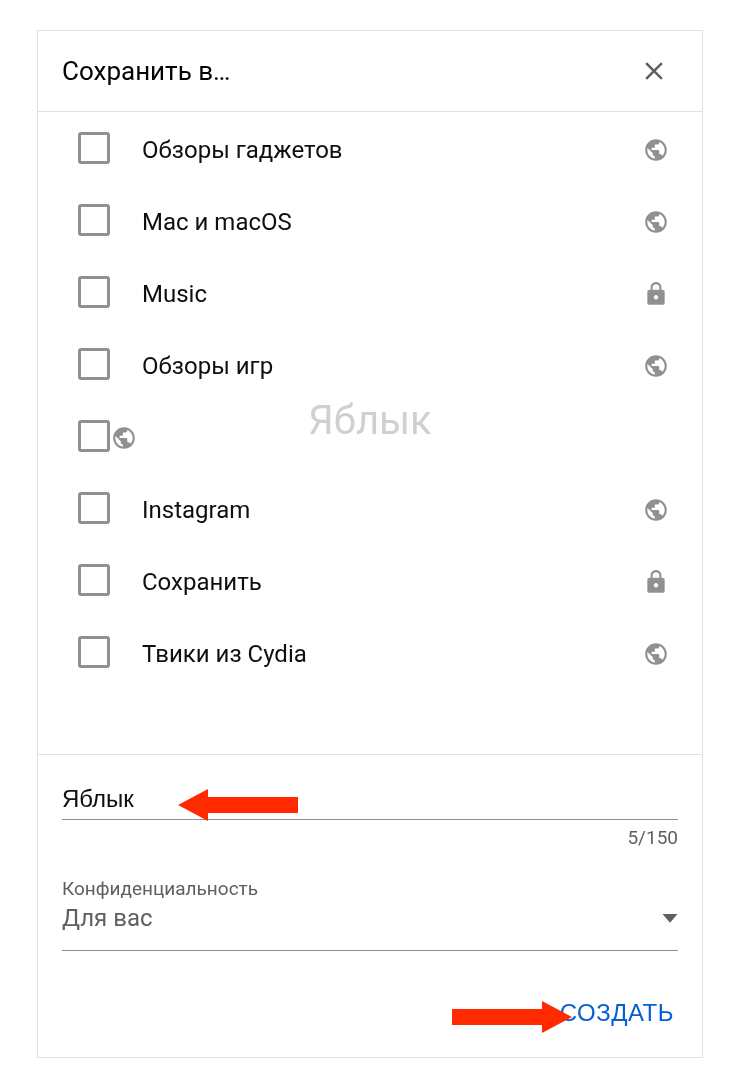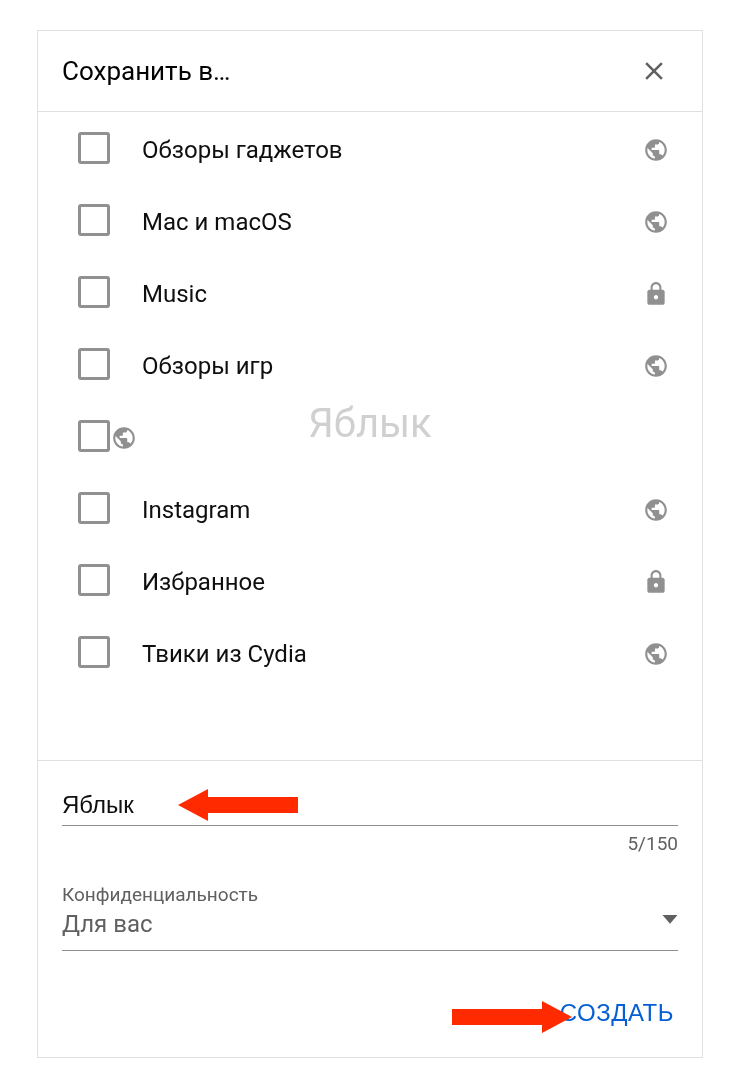--- a/index.html
+++ b/index.html
@@ -126,23 +126,24 @@
       background: transparent;
     }
     .char-counter {
       text-align: right;
       font-size: 19px;
       color: #606060;
       margin-top: 6px;
     }
     .select-wrap {
       display: flex;
+      align-items: center;
       justify-content: space-between;
       border-bottom: 1.5px solid #909090;
-      padding-bottom: 12px;
+      padding-bottom: 18px;
       cursor: pointer;
     }
     .select-value {
       font-size: 24px;
       color: #606060;
     }
     .dropdown-arrow {
       color: #606060;
     }
     .dropdown-arrow svg { width: 16px; height: 10px; }
@@ -233,21 +234,21 @@
           <div class="checkbox"></div>
           <div class="playlist-label">Instagram</div>
           <div class="privacy-icon-wrap">
             <svg viewBox="0 0 24 24">
               <path fill="currentColor" d="M12 2C6.48 2 2 6.48 2 12s4.48 10 10 10 10-4.48 10-10S17.52 2 12 2zm-1 17.93c-3.95-.49-7-3.85-7-7.93 0-.62.08-1.21.21-1.79L9 15v1c0 1.1.9 2 2 2v1.93zm6.9-2.54c-.26-.81-1-1.39-1.9-1.39h-1v-3c0-.55-.45-1-1-1H8v-2h2c.55 0 1-.45 1-1V7h2c1.1 0 2-.9 2-2v-.41c2.93 1.19 5 4.06 5 7.41 0 2.08-.8 3.97-2.1 5.39z"></path>
             </svg>
           </div>
         </div>
         <div class="playlist-item">
           <div class="checkbox"></div>
-          <div class="playlist-label">Избранное</div>
+          <div class="playlist-label">Сохранить</div>
           <div class="privacy-icon-wrap">
             <svg viewBox="0 0 24 24">
               <path fill="currentColor" d="M18 8h-1V6c0-2.76-2.24-5-5-5S7 3.24 7 6v2H6c-1.1 0-2 .9-2 2v10c0 1.1.9 2 2 2h12c1.1 0 2-.9 2-2V10c0-1.1-.9-2-2-2zm-6 9c-1.1 0-2-.9-2-2s.9-2 2-2 2 .9 2 2-.9 2-2 2zm3.1-9H8.9V6c0-1.71 1.39-3.1 3.1-3.1 1.71 0 3.1 1.39 3.1 3.1v2z"></path>
             </svg>
           </div>
         </div>
         <div class="playlist-item">
           <div class="checkbox"></div>
           <div class="playlist-label">Твики из Cydia</div>
           <div class="privacy-icon-wrap">

